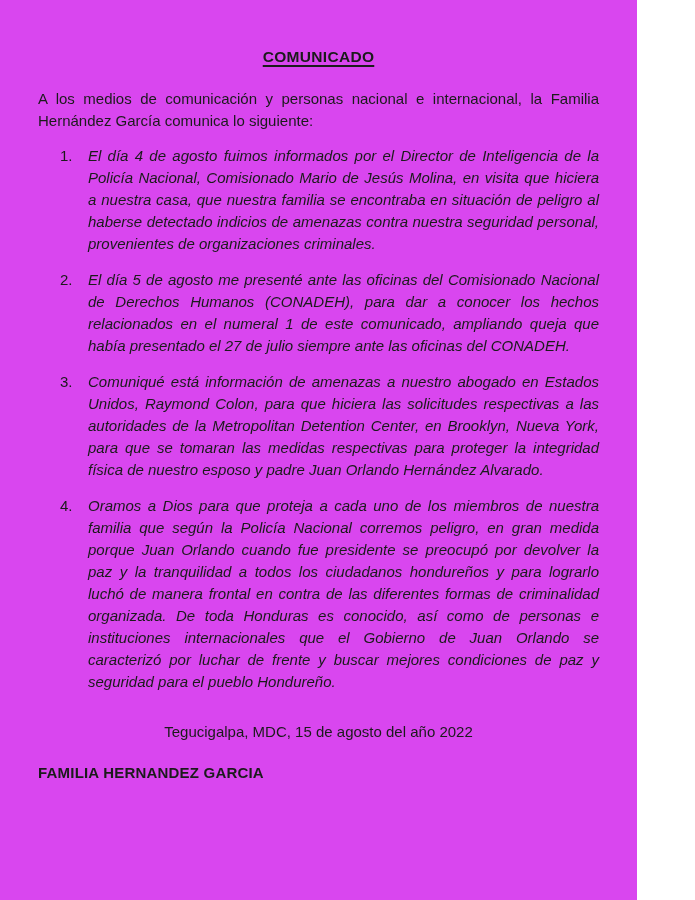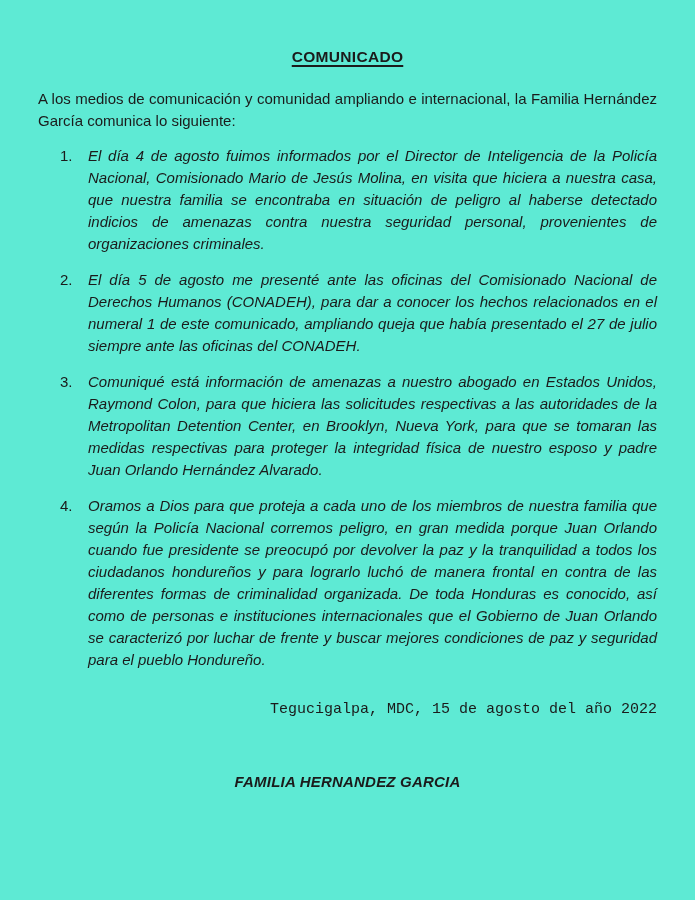--- a/index.html
+++ b/index.html
@@ -2,23 +2,23 @@
 <html lang="es"><head>
 <meta charset="utf-8">
 <style>
   html, body {
     margin: 0;
     padding: 0;
     background: #ffffff;
   }
   .page {
     position: relative;
-    width: 695px;
+    width: 637px;
     height: 900px;
-    background: #5eead4;
+    background: #d946ef;
     color: #1b1b1b;
     font-family: "Liberation Sans", "DejaVu Sans", sans-serif;
     font-size: 15px;
     line-height: 22px;
     box-sizing: border-box;
     padding: 46px 38px 0 38px;
     overflow: hidden;
   }
   .doc-title {
     text-align: center;
@@ -50,41 +50,38 @@
     flex: 0 0 28px;
     text-align: left;
   }
   .num-item .itm-text {
     flex: 1;
     text-align: justify;
     font-style: italic;
   }
   .dateline {
     margin-top: 28px;
-    text-align: right;
-    font-family: Liberation Mono, monospace;
+    text-align: center;
   }
   .signature {
-    margin-top: 50px;
-    text-align: center;
+    margin-top: 19px;
     font-weight: bold;
     letter-spacing: 0.2px;
-    font-style: italic;
   }
 </style>
 </head>
 <body>
 
 <div class="page">
 
   <h1 class="doc-title">
     <span>COMUNICADO</span>
   </h1>
 
-  <p class="intro">A los medios de comunicación y comunidad ampliando e internacional, la Familia Hernández García comunica lo siguiente:</p>
+  <p class="intro">A los medios de comunicación y personas nacional e internacional, la Familia Hernández García comunica lo siguiente:</p>
 
   <ol class="num-list">
     <li class="num-item">
       <span class="num">1.</span>
       <span class="itm-text">El día 4 de agosto fuimos informados por el Director de Inteligencia de la Policía Nacional, Comisionado Mario de Jesús Molina, en visita que hiciera a nuestra casa, que nuestra familia se encontraba en situación de peligro al haberse detectado indicios de amenazas contra nuestra seguridad personal, provenientes de organizaciones criminales.</span>
     </li>
     <li class="num-item">
       <span class="num">2.</span>
       <span class="itm-text">El día 5 de agosto me presenté ante las oficinas del Comisionado Nacional de Derechos Humanos (CONADEH), para dar a conocer los hechos relacionados en el numeral 1 de este comunicado, ampliando queja que había presentado el 27 de julio siempre ante las oficinas del CONADEH.</span>
     </li>

